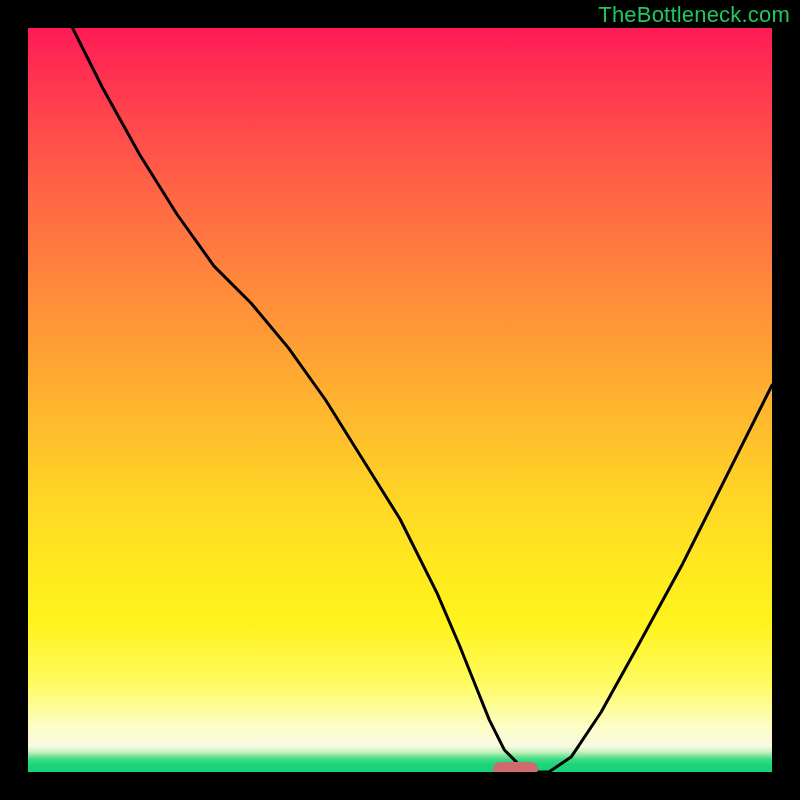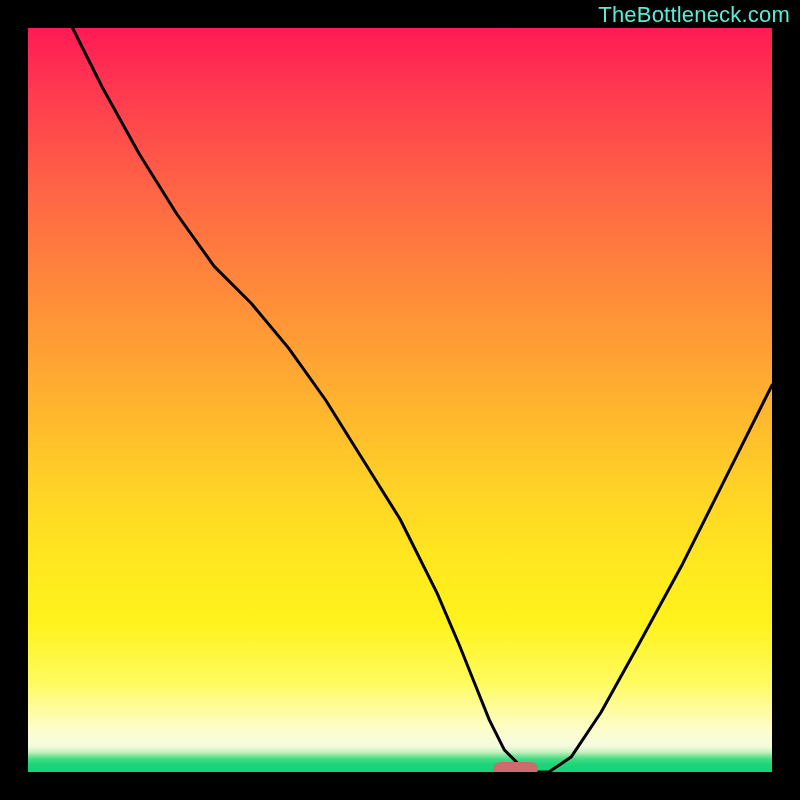--- a/index.html
+++ b/index.html
@@ -14,21 +14,21 @@
   .frame {
     position: relative;
     width: 800px;
     height: 800px;
     background: #000;
   }
   .watermark {
     position: absolute;
     top: 2px;
     right: 10px;
-    color: #5eead4;
+    color: #22c55e;
     font-size: 22px;
     font-weight: 400;
     letter-spacing: 0.2px;
     z-index: 10;
   }
   .plot-area {
     position: absolute;
     left: 28px;
     top: 28px;
     width: 744px;

